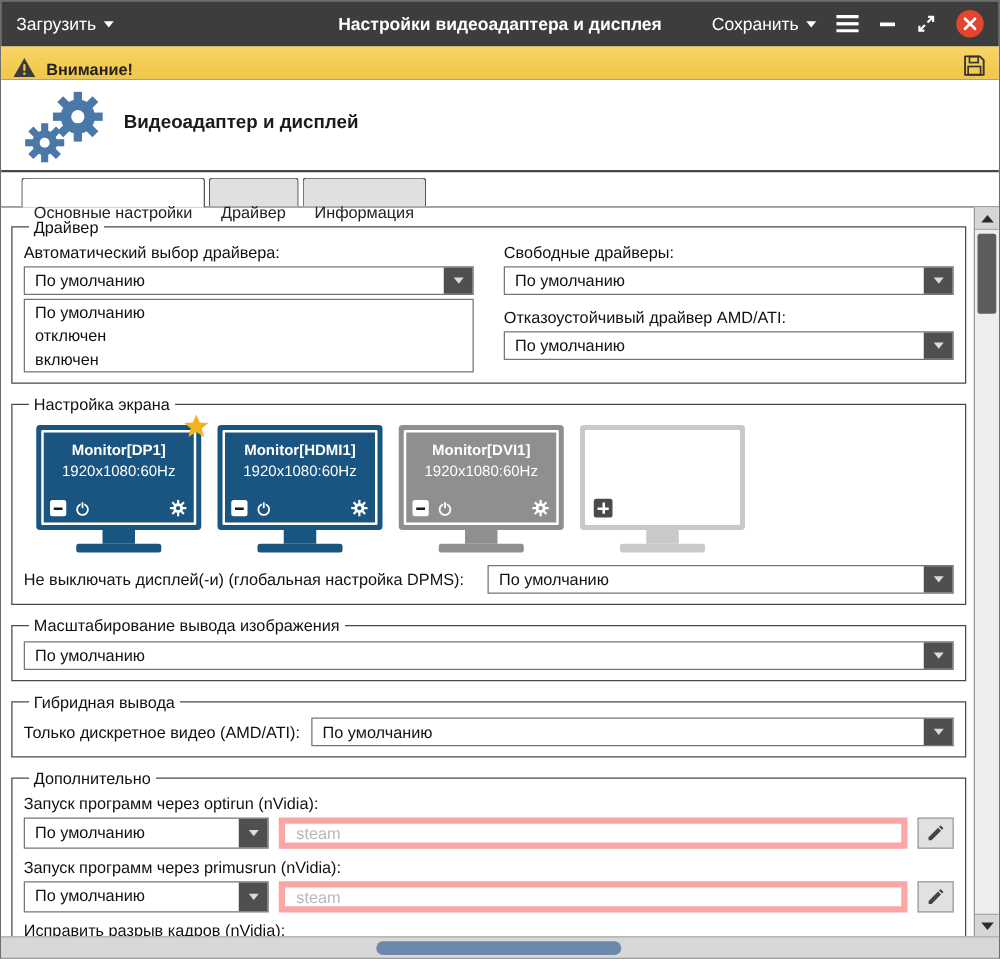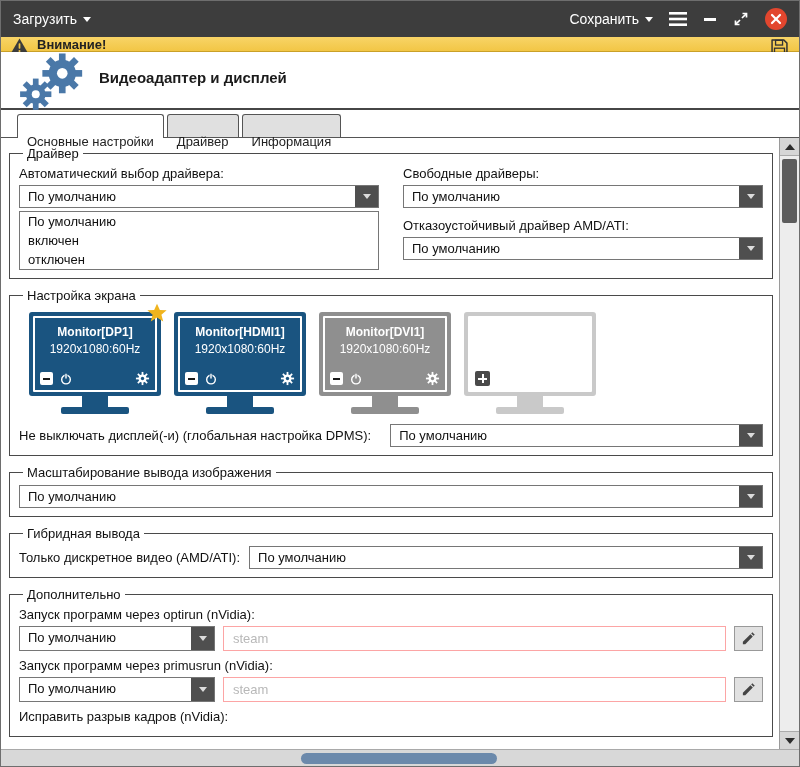--- a/index.html
+++ b/index.html
@@ -13,28 +13,28 @@
   .tb-title { position:absolute; left:0; right:0; text-align:center; font-size:14px; font-weight:bold; pointer-events:none; }
   .tb-left, .tb-right { display:flex; gap:16px; z-index:1; }
   .tb-menu { background:none; border:none; color:#fff; font-size:14px; font-family:inherit;
              display:flex; align-items:center; gap:6px; padding:0; cursor:pointer; }
   .caret { width:0; height:0; border-left:4px solid transparent; border-right:4px solid transparent; border-top:5px solid #fff; }
   .tb-icon { background:none; border:none; padding:0; display:flex; align-items:center; cursor:pointer; }
   .tb-close { width:22px; height:22px; border-radius:50%; background:var(--close-red,#e2462e); border:none;
               display:flex; align-items:center; justify-content:center; padding:0; cursor:pointer; }
 
   
-  .warnbar { height:15px; flex:none; background:linear-gradient(#f8d467,var(--warning-bg,#f0c43e));
-             border-bottom:1px solid #c9a028; display:flex; align-items:flex-start; gap:8px; padding:0 9px; }
+  .warnbar { height:27px; flex:none; background:linear-gradient(#f8d467,var(--warning-bg,#f0c43e));
+             border-bottom:1px solid #c9a028; display:flex; align-items:flex-end; gap:8px; padding:0 9px; }
   .warn-text { font-size:13px; font-weight:bold; color:#222; }
   .spacer { flex:1; }
   .save-quick { background:none; border:none; padding:0; cursor:pointer; display:flex; }
 
   
-  .header { flex:none; height:58px; display:flex; align-items:center; gap:12px; padding:6px 10px;
+  .header { flex:none; height:74px; display:flex; align-items:center; gap:12px; padding:6px 10px;
             border-bottom:2px solid #464646; background:#fff; }
   .app-icon { width:76px; flex:none; display:flex; justify-content:center; }
   .h-title { font-size:15px; font-weight:bold; color:#1b1b1b; margin-bottom:6px; }
   .h-sub { font-size:13px; color:#1b1b1b; }
 
   
   .tabs { flex:none; height:27px; display:flex; gap:3px; padding:4px 0 0 16px; position:relative; z-index:2; background:#fff; }
   .tab { border:1px solid #555; border-bottom:none; border-radius:3px 3px 0 0; background:#e0e0e0;
          padding:19px 9px 0; font-size:13px; color:#222; cursor:pointer; height:23px; }
   .tab.active { background:#fff; height:24px; margin-bottom:-1px; }
@@ -77,21 +77,21 @@
   .mbase { width:68px; height:7px; background:var(--mc); margin:0 auto; border-radius:2px; }
   .star { position:absolute; top:-10px; right:-7px; z-index:3; display:flex; }
 
   .dpms-row { display:flex; align-items:center; gap:19px; margin-top:8px; }
   .dpms-row .fl, .inline-row .fl { margin:0; white-space:nowrap; }
   .dpms-row .combo, .inline-row .combo { flex:1; }
   .inline-row { display:flex; align-items:center; gap:9px; margin-top:3px; }
 
   .extra-row { display:flex; gap:8px; margin-bottom:7px; }
   .extra-row .combo { width:196px; flex:none; height:25px; }
-  .extra-row input { flex:1; border:1px solid #fca5a5; height:25px; font-size:13px; padding:0 9px;
+  .extra-row input { flex:1; border:5px solid #fca5a5; height:25px; font-size:13px; padding:0 9px;
                      font-family:inherit; color:#333; min-width:0; }
   .extra-row input::placeholder { color:#b8b8b8; }
   .editbtn { width:29px; height:25px; flex:none; background:#e1e1e1; border:1px solid #999;
              display:flex; align-items:center; justify-content:center; padding:0; cursor:pointer; }
 
   
   .vscroll { width:20px; flex:none; border-left:1px solid #9a9a9a; background:#ededed; display:flex; flex-direction:column; }
   .sbtn { height:18px; flex:none; background:#d6d6d6; border-bottom:1px solid #ababab;
           display:flex; align-items:center; justify-content:center; cursor:pointer; }
   .sbtn.down { border-bottom:none; border-top:1px solid #ababab; }
@@ -102,20 +102,21 @@
   .hscroll { height:17px; flex:none; background:#d8d8d8; border-top:1px solid #a9a9a9; position:relative; }
   .hthumb { position:absolute; left:300px; top:3px; width:196px; height:11px;
             background:var(--scroll-thumb,#6b89ab); border-radius:6px; cursor:grab; }
 </style>
 </head>
 <body>
 
 <div class="window">
 
   <div class="titlebar">
+    <div class="tb-title">Настройки видеоадаптера и дисплея</div>
     <div class="tb-left">
       <button class="tb-menu">
         <span>Загрузить</span>
         <span class="caret"></span>
       </button>
     </div>
     <div class="tb-right">
       <button class="tb-menu">
         <span>Сохранить</span>
         <span class="caret"></span>
@@ -221,22 +222,22 @@
           <div>
             <span class="fl">Автоматический выбор драйвера:</span>
             <div class="combo">
               <span class="val">По умолчанию</span>
               <span class="cbtn">
                   <i class="tri"></i>
                 </span>
             </div>
             <div class="listbox">
               <div class="opt">По умолчанию</div>
+              <div class="opt">отключен</div>
               <div class="opt">включен</div>
-              <div class="opt">отключен</div>
             </div>
           </div>
           <div>
             <span class="fl">Свободные драйверы:</span>
             <div class="combo">
               <span class="val">По умолчанию</span>
               <span class="cbtn">
                   <i class="tri"></i>
                 </span>
             </div>

